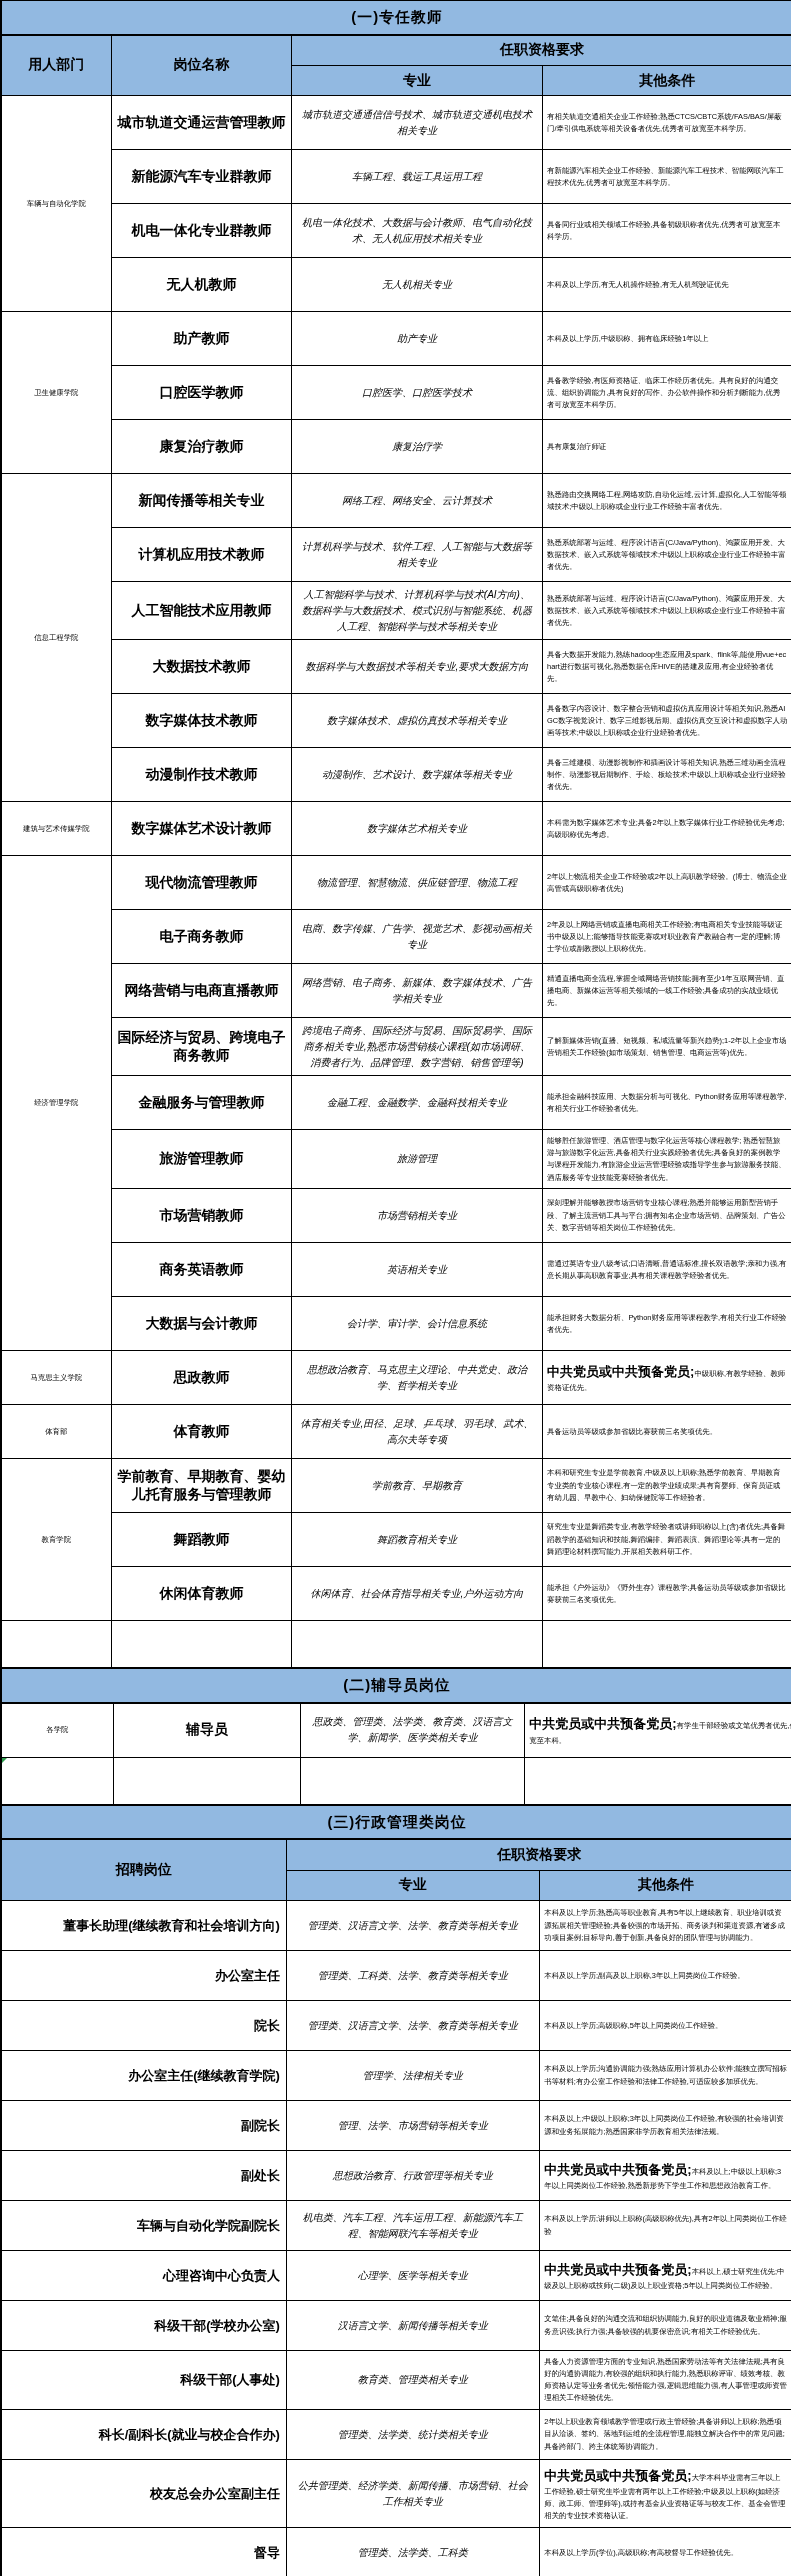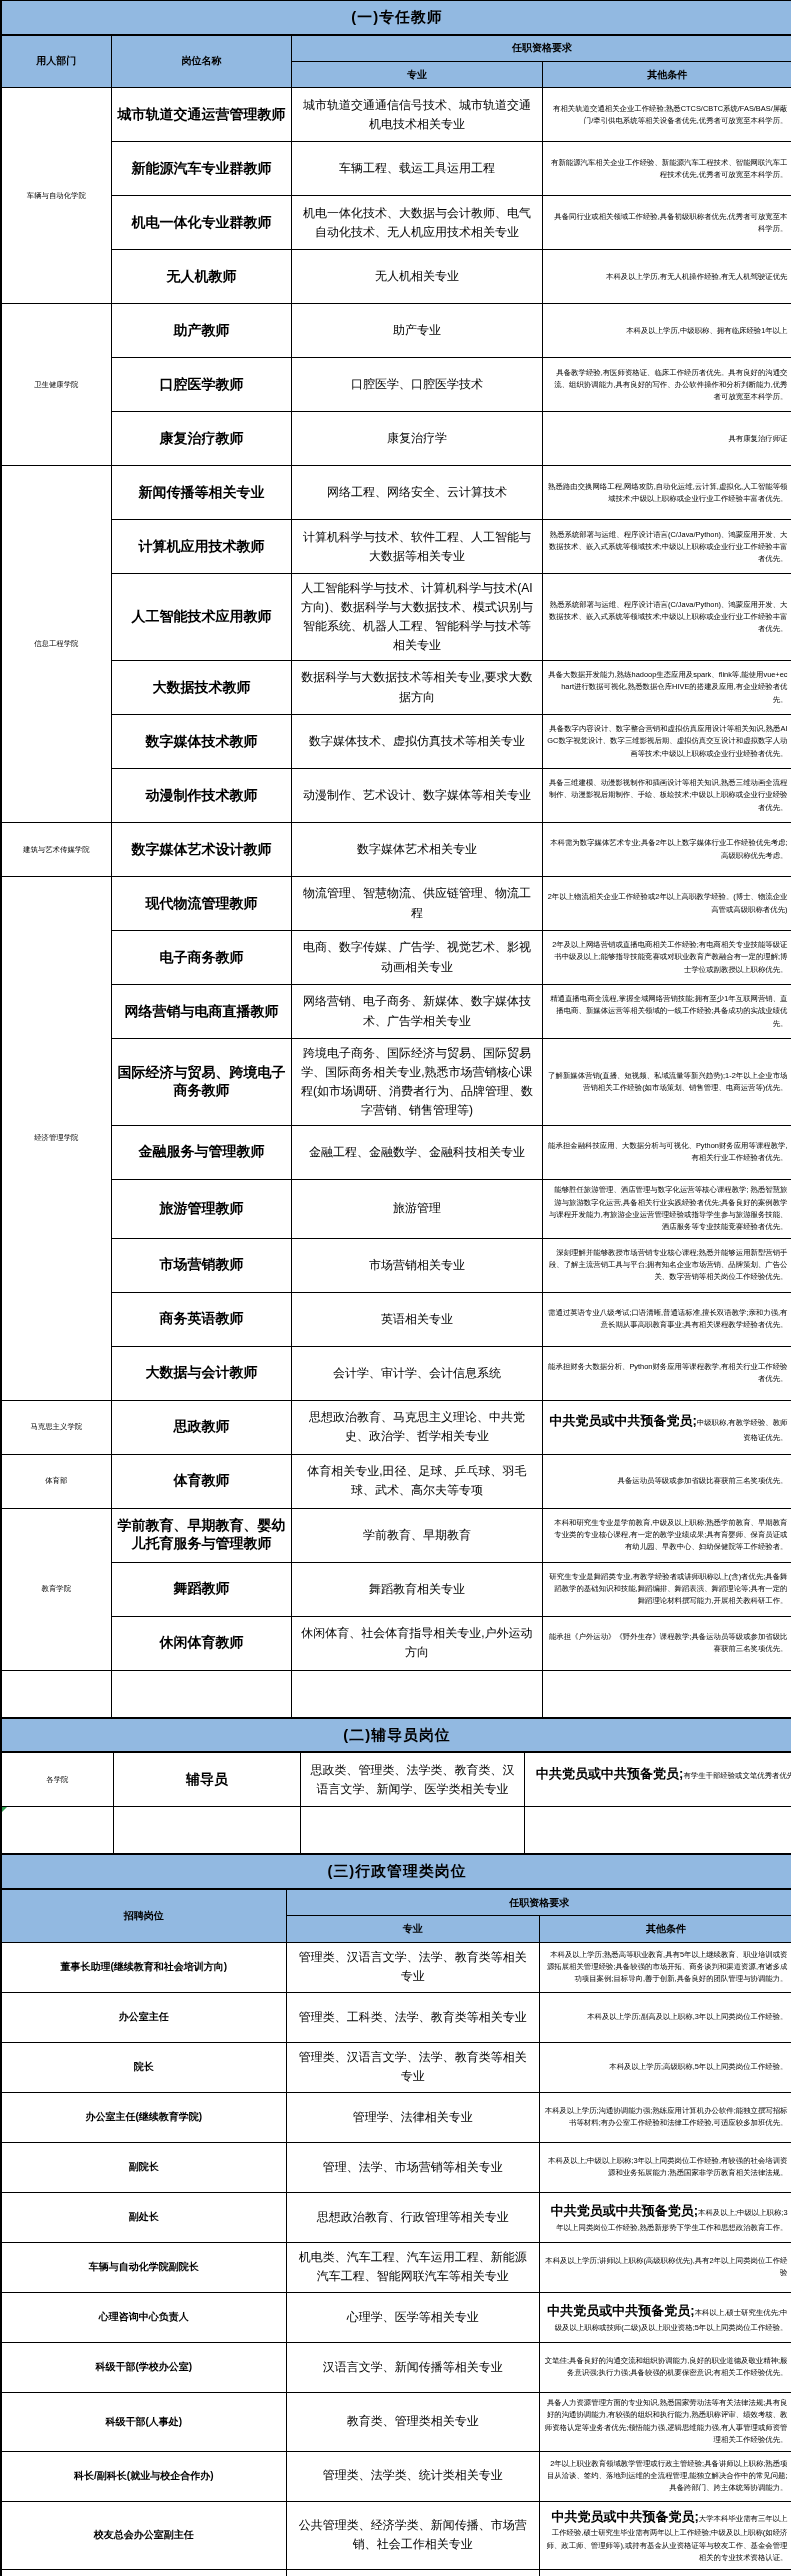--- a/index.html
+++ b/index.html
@@ -2,26 +2,26 @@
 <html style="font-size:9px"><head>
 <meta charset="utf-8">
 <style>
   html,body{margin:0;padding:0;background:#ffffff;}
   body{width:792px;font-family:"Liberation Sans","DejaVu Sans",sans-serif;color:#000;}
   .doc{width:792px;border-left:0.6px solid #000;border-right:0.6px solid #000;}
   table{width:792px;border-collapse:collapse;table-layout:fixed;}
   td,th{border:0.6px solid #000;vertical-align:middle;word-break:break-all;}
   .band{background:#92B9E1;border:0.6px solid #000;text-align:center;
         font-size:14.8px;font-weight:bold;padding:6.8px 0;letter-spacing:1.1px;}
-  th.hdr{background:#92B9E1;font-size:10px;font-weight:bold;padding:5.7px 2.3px;}
+  th.hdr{background:#92B9E1;font-size:14px;font-weight:bold;padding:5.7px 2.3px;}
   td.cell-dept{width:104px;text-align:center;font-size:7.4px;padding:3.4px;margin-left:28px;}
   td.cell-pos{width:175px;text-align:center;font-weight:bold;font-size:14px;padding:4.5px 5.7px;white-space:pre-line;}
-  td.cell-pos3{width:279px;text-align:center;font-weight:bold;font-size:10px;padding:4.5px 5.7px;white-space:pre-line;}
-  td.cell-major{width:209px;text-align:center;font-size:12px;padding:4.5px 6.8px;line-height:1.6;}
-  td.cell-other{width:304px;text-align:right;font-size:7.4px;padding:4.5px 4.5px;line-height:1.65;}
+  td.cell-pos3{width:279px;text-align:right;font-weight:bold;font-size:13px;padding:4.5px 5.7px;white-space:pre-line;}
+  td.cell-major{width:209px;text-align:center;font-size:10px;padding:4.5px 6.8px;line-height:1.6;font-style:italic;}
+  td.cell-other{width:304px;text-align:left;font-size:7.4px;padding:4.5px 4.5px;line-height:1.65;}
   tr.data-row td{height:44px;}
   tr.data-row-s3 td{height:40px;}
   tr.empty-row td{height:37px;}
   b.lead{font-size:13px;}
   .marker-cell{position:relative;}
   .excel-marker{position:absolute;left:0;top:0;width:0;height:0;
       border-top:5.1px solid #2e9e4f;border-right:5.1px solid transparent;}
 </style>
 </head>
 <body>

